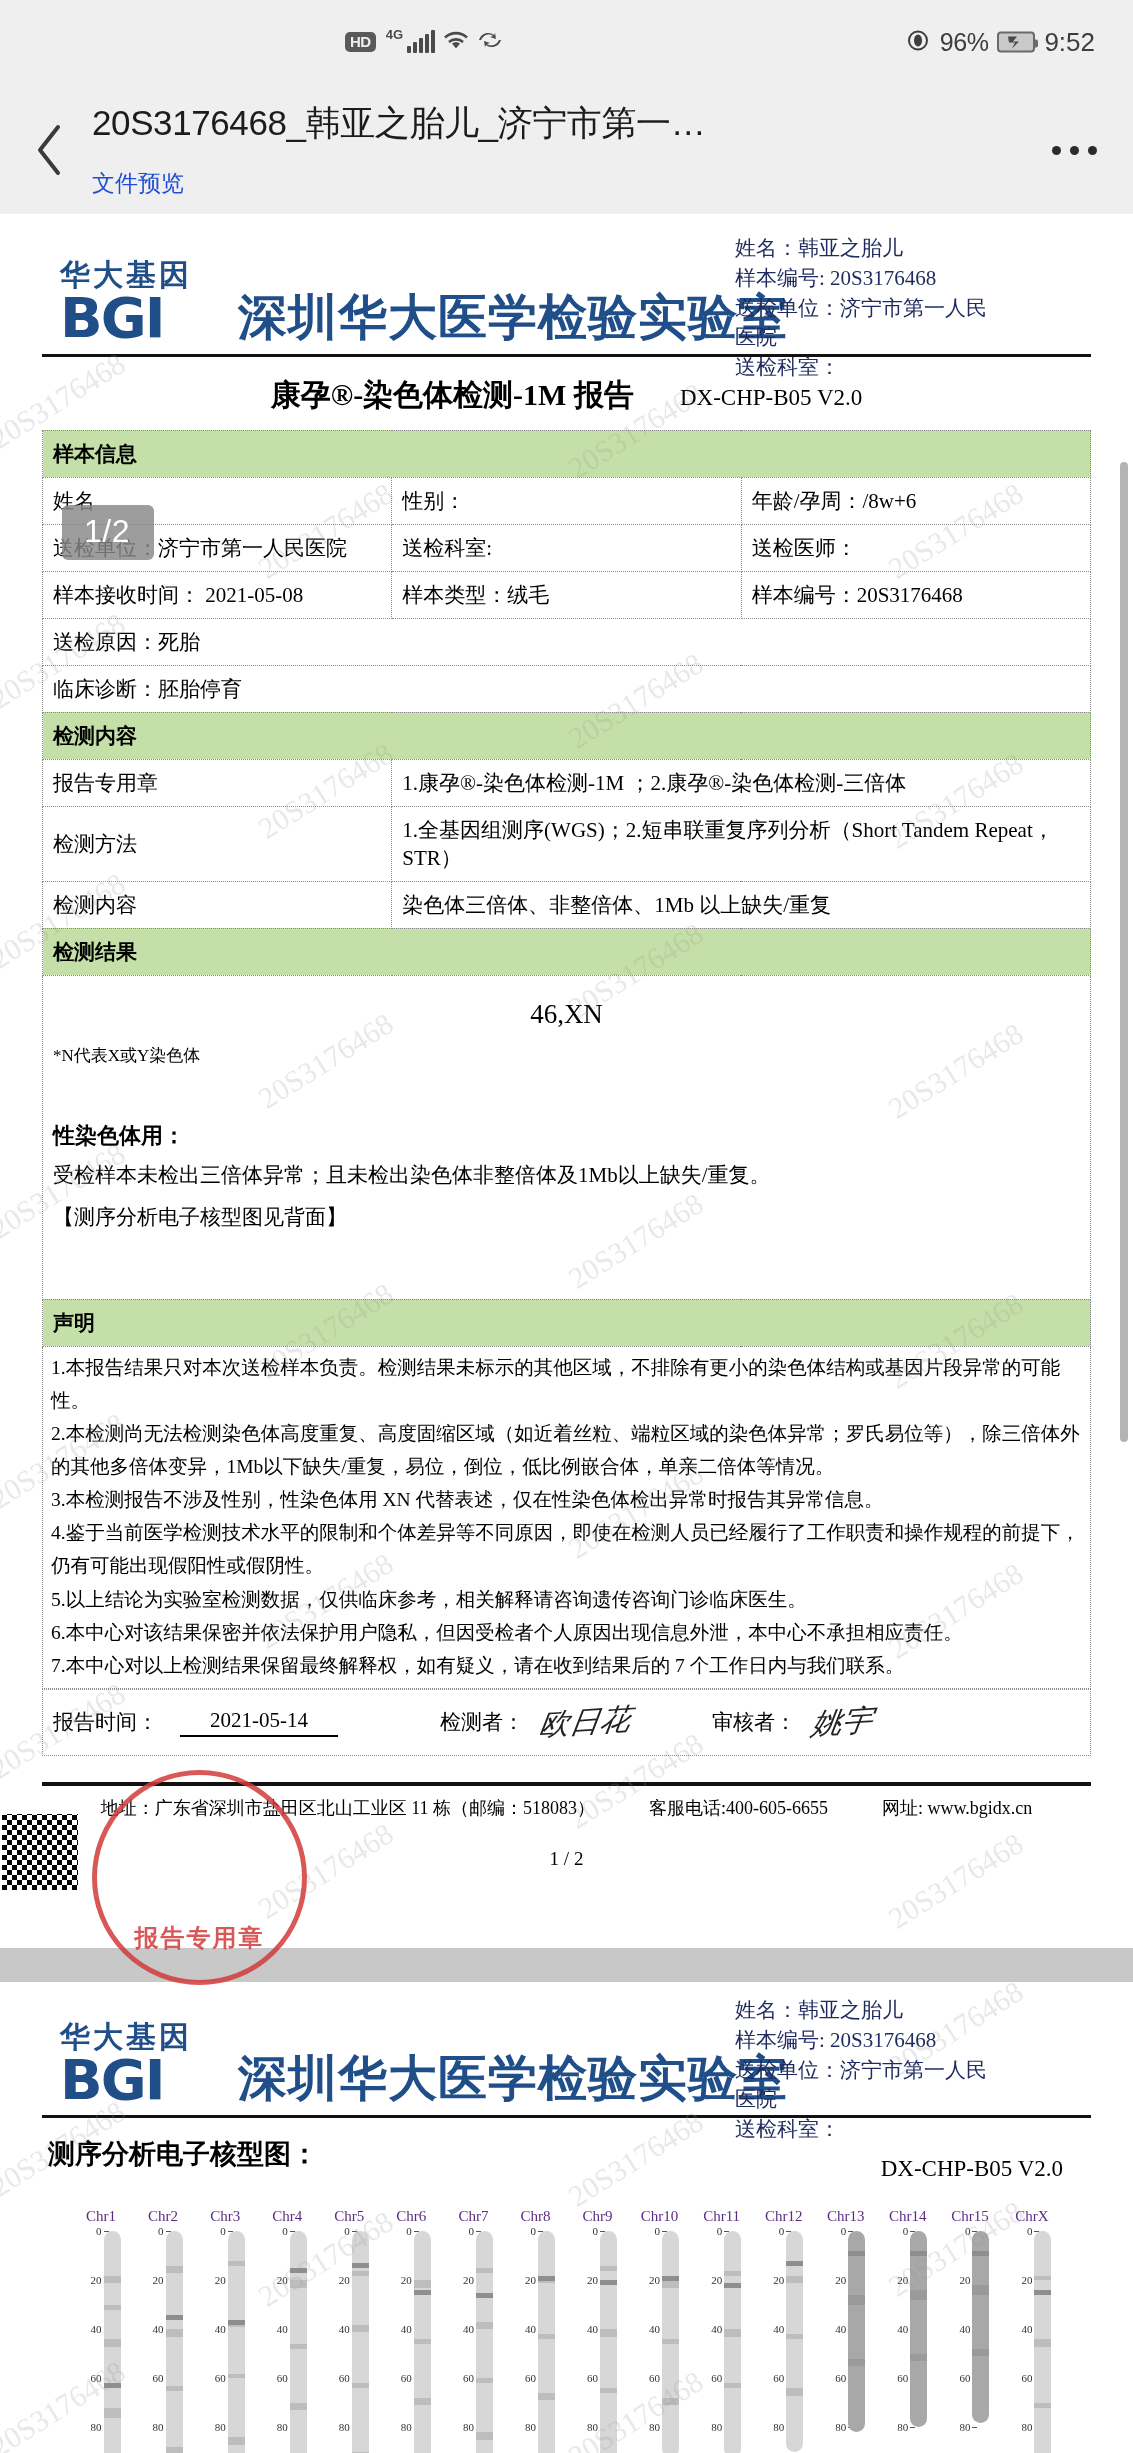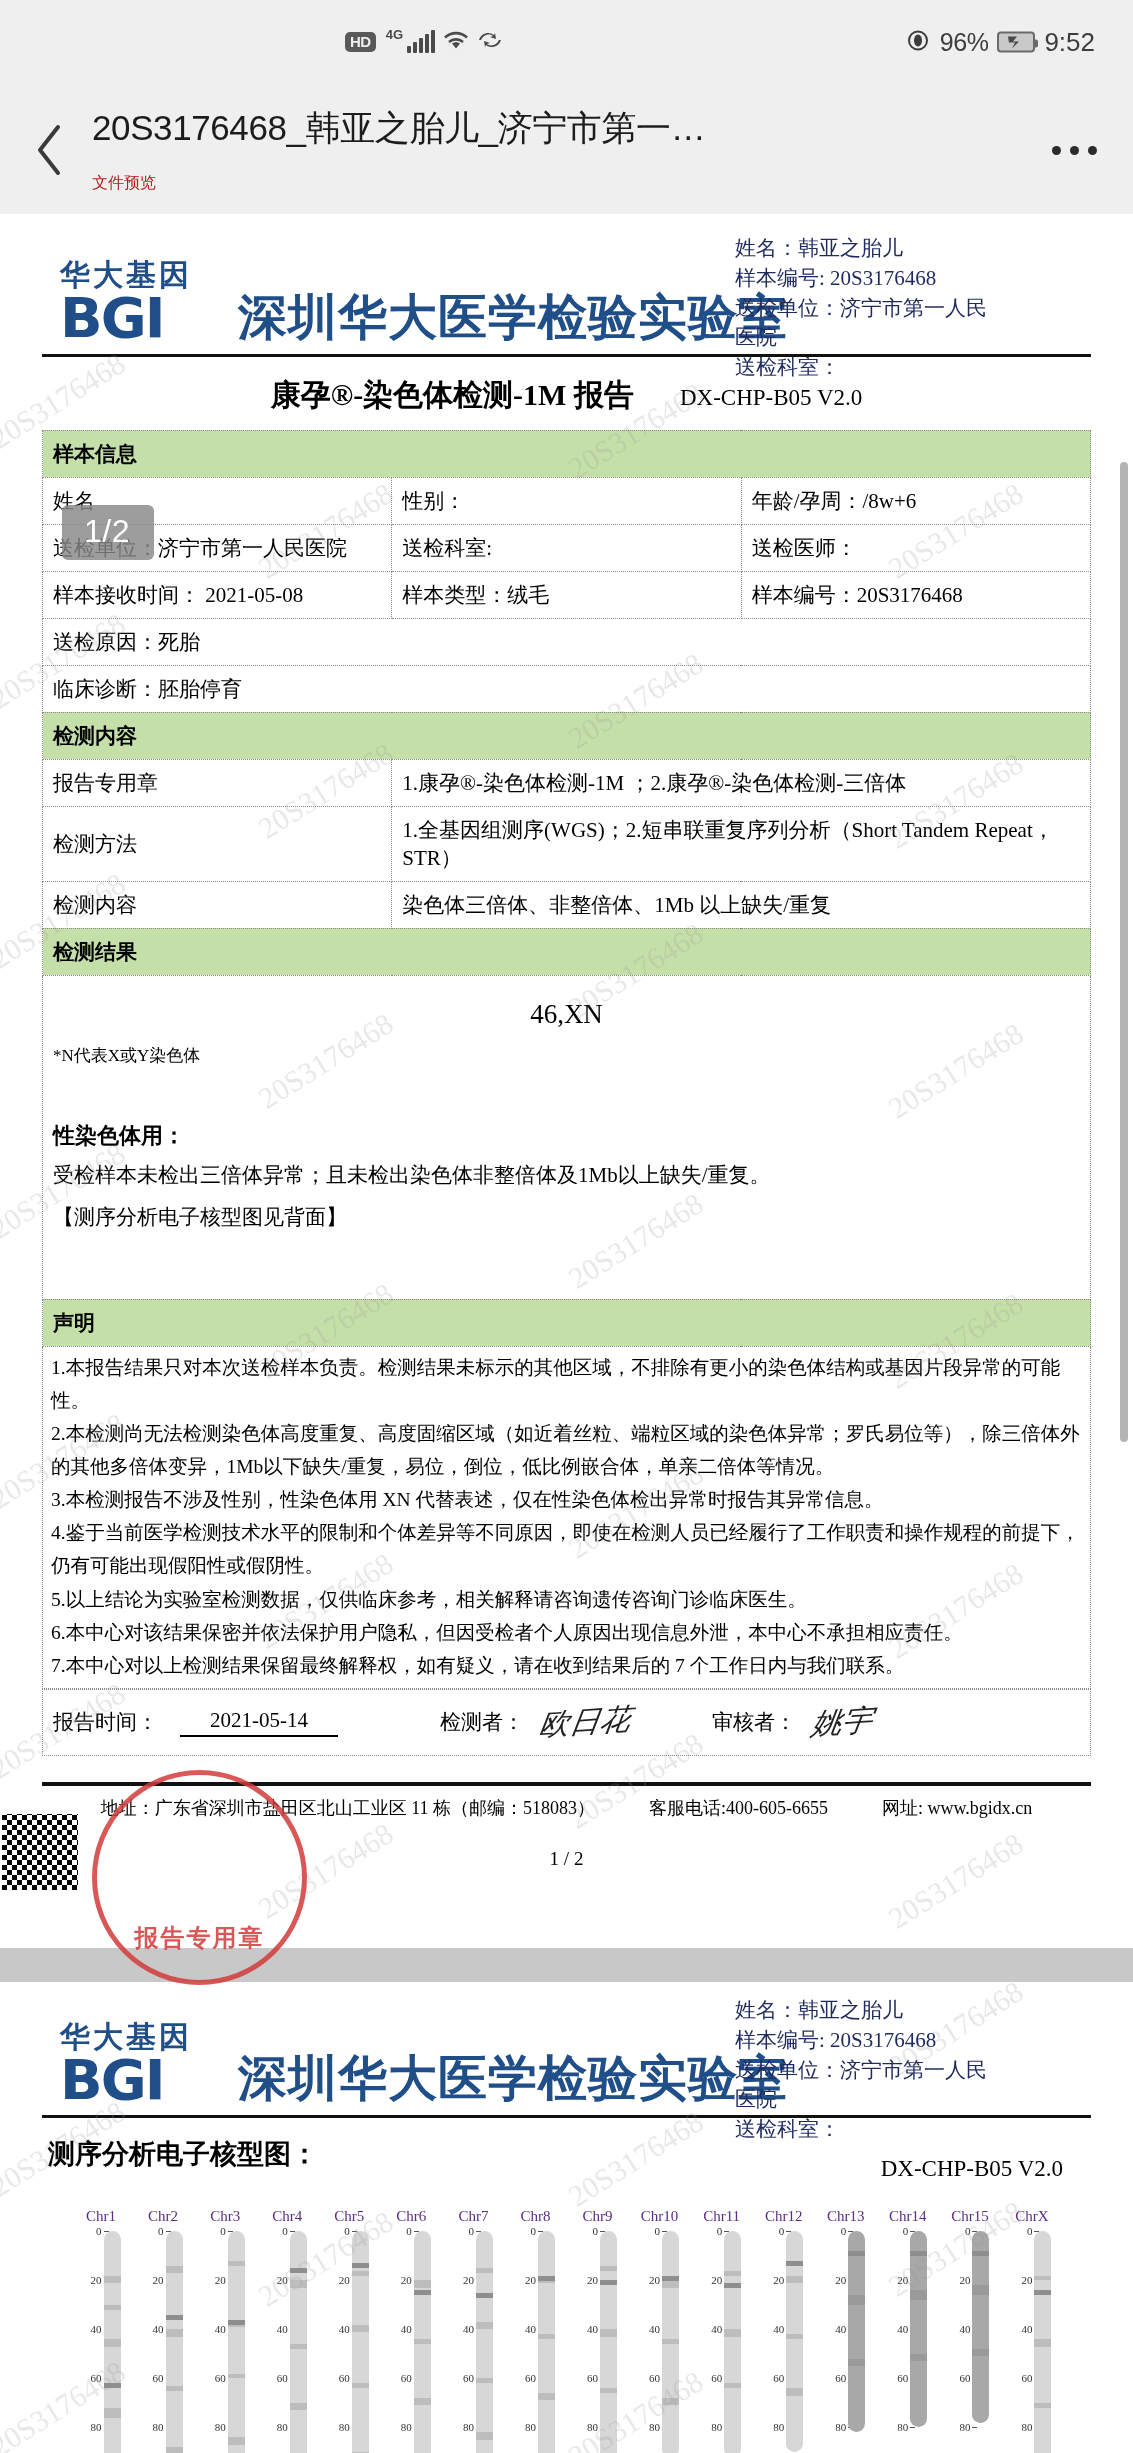--- a/index.html
+++ b/index.html
@@ -83,21 +83,21 @@
   .back-chevron {
     width: 54px; height: 54px; flex: 0 0 54px;
     display: flex; align-items: center; justify-content: center;
     color: #3a3a3a;
   }
   .title-block { flex: 1; min-width:0; padding-left: 16px; }
   .app-title {
     font-size: 35px; color: #1c1c1c; white-space: nowrap; overflow: hidden;
     text-overflow: ellipsis; letter-spacing: -0.4px; line-height:1.25;
   }
-  .app-subtitle { font-size: 16px; color: #b91c1c; margin-top: 23px; }
+  .app-subtitle { font-size: 23px; color: #1d4ed8; margin-top: 23px; }
   .more-dots { display: flex; gap: 9px; padding-left: 26px; padding-right:6px; align-items:center; height:100%;}
   .more-dots i { width: 9px; height: 9px; border-radius: 50%; background: #2b2b2b; display:block;}
 
   
   .viewer {
     position: relative;
     background: #ffffff;
     height: 2239px;
     overflow: hidden;
   }

